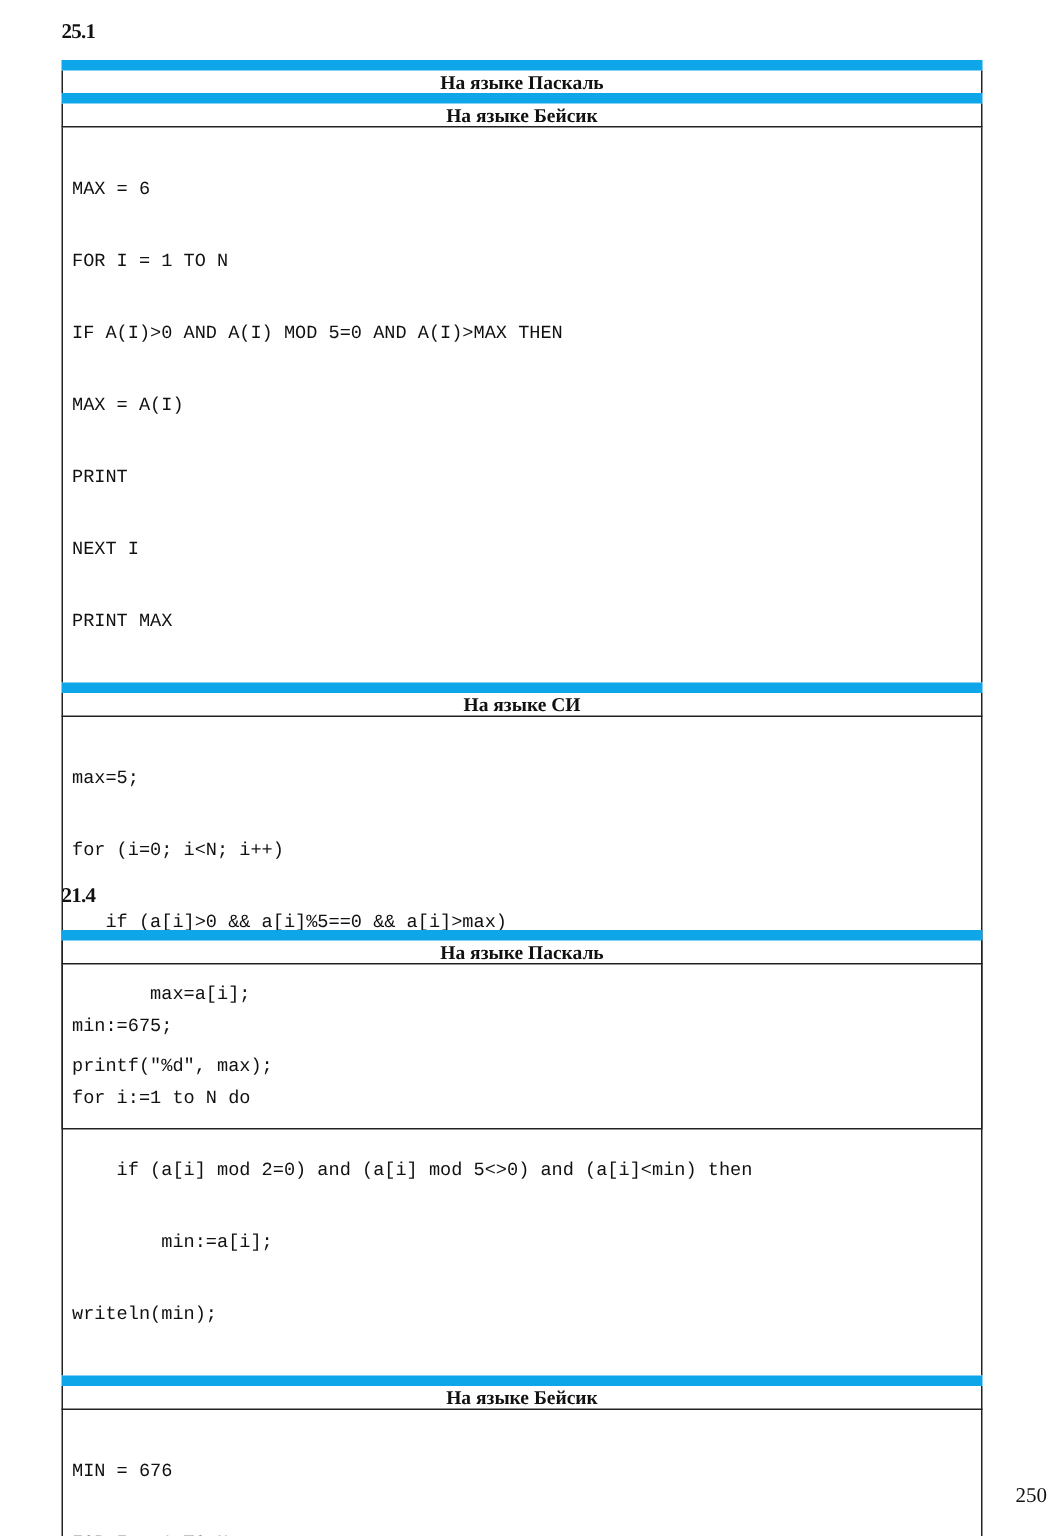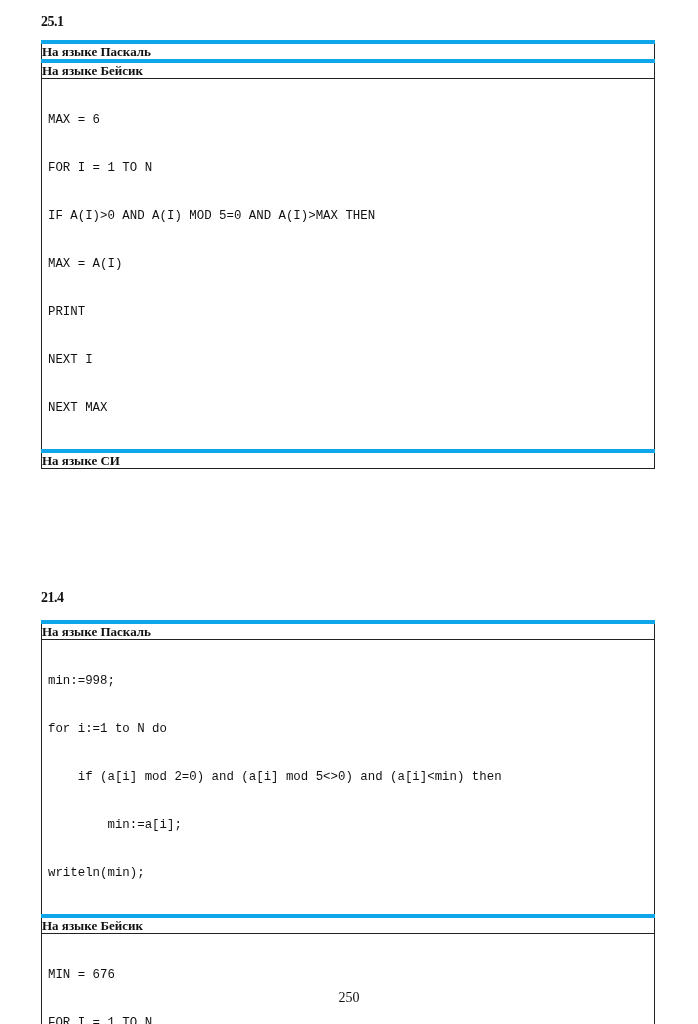--- a/index.html
+++ b/index.html
@@ -4,24 +4,24 @@
 <style>
   html, body { margin: 0; padding: 0; background: #ffffff; }
   body { width: 698px; height: 1024px; position: relative; overflow: hidden; color: #111; }
   .task-num { position: absolute; left: 41px; font-family: "Liberation Serif", serif; font-weight: bold; font-size: 14px; letter-spacing: -0.5px; text-align: right; }
   #t1-num { top: 14px; }
   #t2-num { top: 590px; }
   table.sol { position: absolute; left: 41px; width: 614px; border-collapse: collapse; border: 1px solid #222; }
   #t1 { top: 40px; }
   #t2 { top: 620px; }
   table.sol td { border-left: 1px solid #222; border-right: 1px solid #222; padding: 0; }
-  tr.hdr td { border-top: 4px solid #0ea5e9; border-bottom: 1px solid #222; font-family: "Liberation Serif", serif; font-weight: bold; font-size: 13px; height: 15px; line-height: 15px; }
+  tr.hdr td { border-top: 7px solid #0ea5e9; border-bottom: 1px solid #222; text-align: center; font-family: "Liberation Serif", serif; font-weight: bold; font-size: 13px; height: 15px; line-height: 15px; }
   tr.code td { font-family: "Liberation Mono", monospace; font-size: 12.4px; line-height: 16px; padding: 1px 6px 1px 6px; white-space: pre; }
   .line { display: block; }
-  .page-number { position: absolute; top: 990px; left: 0; width: 698px; text-align: center; font-family: "Liberation Serif", serif; font-size: 14px; }
+  .page-number { position: absolute; top: 990px; left: 0; width: 698px; text-align: right; font-family: "Liberation Serif", serif; font-size: 14px; }
 </style>
 </head>
 <body>
 
 <div class="task-num" id="t1-num">25.1</div>
 
 <table class="sol" id="t1">
   <tbody>
     <tr class="hdr">
         <td>На языке Паскаль</td>
@@ -30,40 +30,49 @@
         <td>На языке Бейсик</td>
       </tr>
     <tr class="code">
         <td>
       <span class="line">MAX = 6</span>
       <span class="line">FOR I = 1 TO N</span>
       <span class="line">IF A(I)&gt;0 AND A(I) MOD 5=0 AND A(I)&gt;MAX THEN</span>
       <span class="line">MAX = A(I)</span>
       <span class="line">PRINT</span>
       <span class="line">NEXT I</span>
-      <span class="line">NEXT MAX</span>
+      <span class="line">PRINT MAX</span>
     </td>
       </tr>
     <tr class="hdr">
         <td>На языке СИ</td>
+      </tr>
+    <tr class="code">
+        <td>
+      <span class="line">max=5;</span>
+      <span class="line">for (i=0; i&lt;N; i++)</span>
+      <span class="line">   if (a[i]&gt;0 &amp;&amp; a[i]%5==0 &amp;&amp; a[i]&gt;max)</span>
+      <span class="line">       max=a[i];</span>
+      <span class="line">printf("%d", max);</span>
+    </td>
       </tr>
 
   </tbody>
 </table>
 
 <div class="task-num" id="t2-num">21.4</div>
 
 <table class="sol" id="t2">
   <tbody>
     <tr class="hdr">
         <td>На языке Паскаль</td>
       </tr>
     <tr class="code">
         <td>
-      <span class="line">min:=998;</span>
+      <span class="line">min:=675;</span>
       <span class="line">for i:=1 to N do</span>
       <span class="line">    if (a[i] mod 2=0) and (a[i] mod 5&lt;&gt;0) and (a[i]&lt;min) then</span>
       <span class="line">        min:=a[i];</span>
       <span class="line">writeln(min);</span>
     </td>
       </tr>
     <tr class="hdr">
         <td>На языке Бейсик</td>
       </tr>
     <tr class="code">

